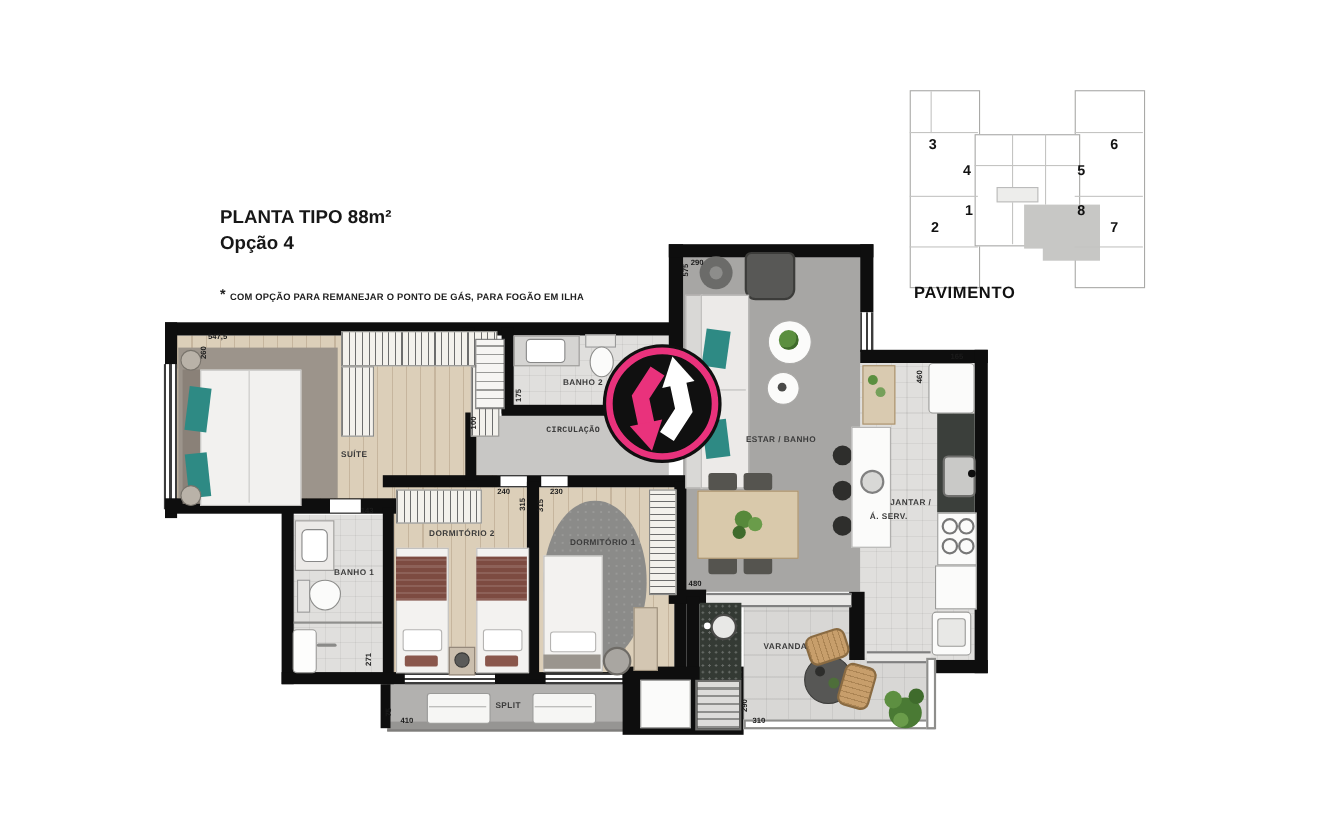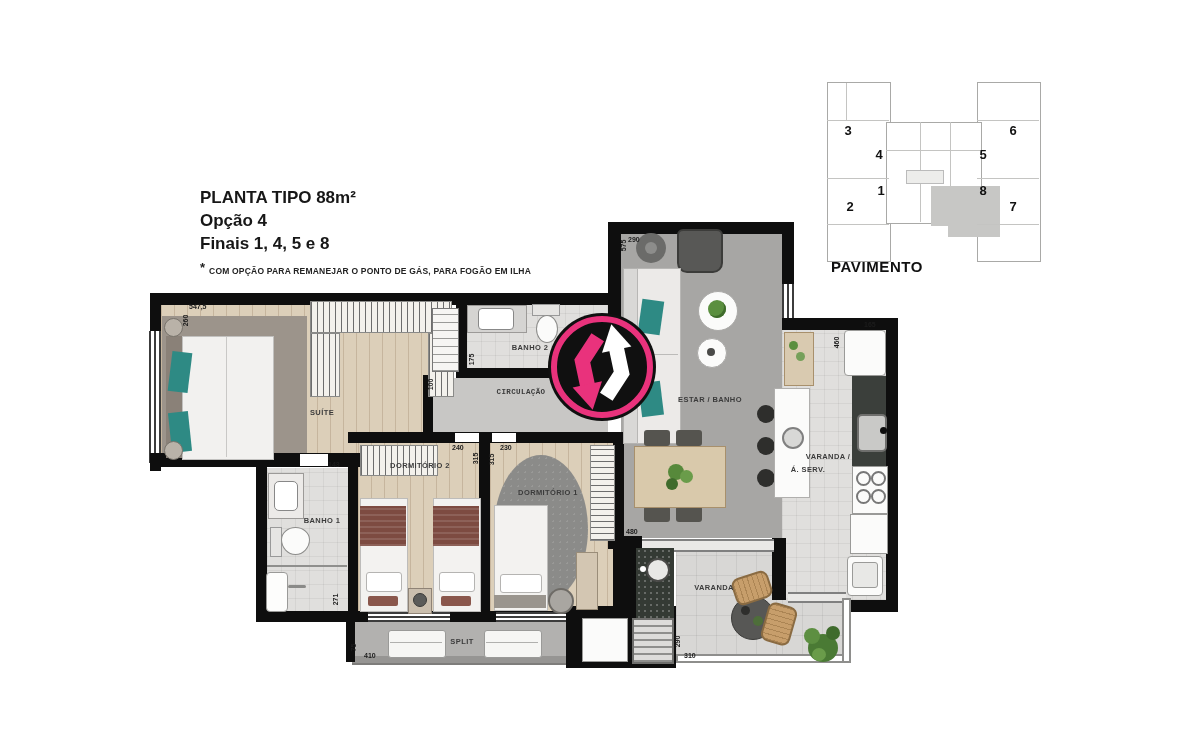--- a/index.html
+++ b/index.html
@@ -54,21 +54,20 @@
   .circle{position:absolute;border-radius:50%;}
 </style>
 </head>
 <body>
 
 <div id="canvas">
 
   <div class="hdr">
     <div class="t">PLANTA TIPO 88m²</div>
     <div class="t">Opção 4</div>
-    <div class="t">Finais 1, 4, 5 e 8</div>
   </div>
   <div class="fnote">
     <span class="star">*</span><span class="ftx">COM OPÇÃO PARA REMANEJAR O PONTO DE GÁS, PARA FOGÃO EM ILHA</span>
   </div>
 
   <div>
     <div class="kb" style="left:827px;top:82px;width:62px;height:178px;"></div>
     <div class="kb" style="left:977px;top:82px;width:62px;height:178px;"></div>
     <div class="kb" style="left:886px;top:122px;width:94px;height:100px;"></div>
     <div class="khl" style="left:931px;top:186px;width:69px;height:40px;"></div>
@@ -271,24 +270,24 @@
     <div class="furn" style="left:388px;top:630px;width:56px;height:26px;background:#f6f6f4;border:1.5px solid #9a9a98;border-radius:3px;"></div>
     <div class="furn" style="left:390px;top:642px;width:52px;height:1px;background:#b0b0ae;"></div>
     <div class="furn" style="left:484px;top:630px;width:56px;height:26px;background:#f6f6f4;border:1.5px solid #9a9a98;border-radius:3px;"></div>
     <div class="furn" style="left:486px;top:642px;width:52px;height:1px;background:#b0b0ae;"></div>
   </div>
 
   <div class="room-label" style="left:292px;top:408px;width:60px;">SUÍTE</div>
   <div class="room-label" style="left:292px;top:516px;width:60px;">BANHO 1</div>
   <div class="room-label" style="left:500px;top:343px;width:60px;">BANHO 2</div>
   <div class="room-label" style="left:481px;top:388px;width:80px;font-family:Liberation Mono, monospace;">CIRCULAÇÃO</div>
-  <div class="room-label" style="left:370px;top:461px;width:100px;">DORMITÓRIO 2</div>
+  <div class="room-label" style="left:370px;top:480px;width:100px;">DORMITÓRIO 2</div>
   <div class="room-label" style="left:498px;top:488px;width:100px;">DORMITÓRIO 1</div>
   <div class="room-label" style="left:660px;top:395px;width:100px;">ESTAR / BANHO</div>
-  <div class="room-label" style="left:802px;top:452px;width:52px;">VARANDA /</div>
+  <div class="room-label" style="left:802px;top:452px;width:52px;">JANTAR /</div>
   <div class="room-label" style="left:782px;top:465px;width:52px;">Á. SERV.</div>
   <div class="room-label" style="left:679px;top:583px;width:70px;">VARANDA</div>
   <div class="room-label" style="left:437px;top:637px;width:50px;">SPLIT</div>
 
   <div class="dim" style="left:189px;top:303px;">547,5</div>
   <div class="dim v" style="left:180px;top:317px;">260</div>
   <div class="dim" style="left:328px;top:461px;">143</div>
   <div class="dim v" style="left:330px;top:596px;">271</div>
   <div class="dim" style="left:452px;top:444px;">240</div>
   <div class="dim v" style="left:470px;top:455px;">315</div>

